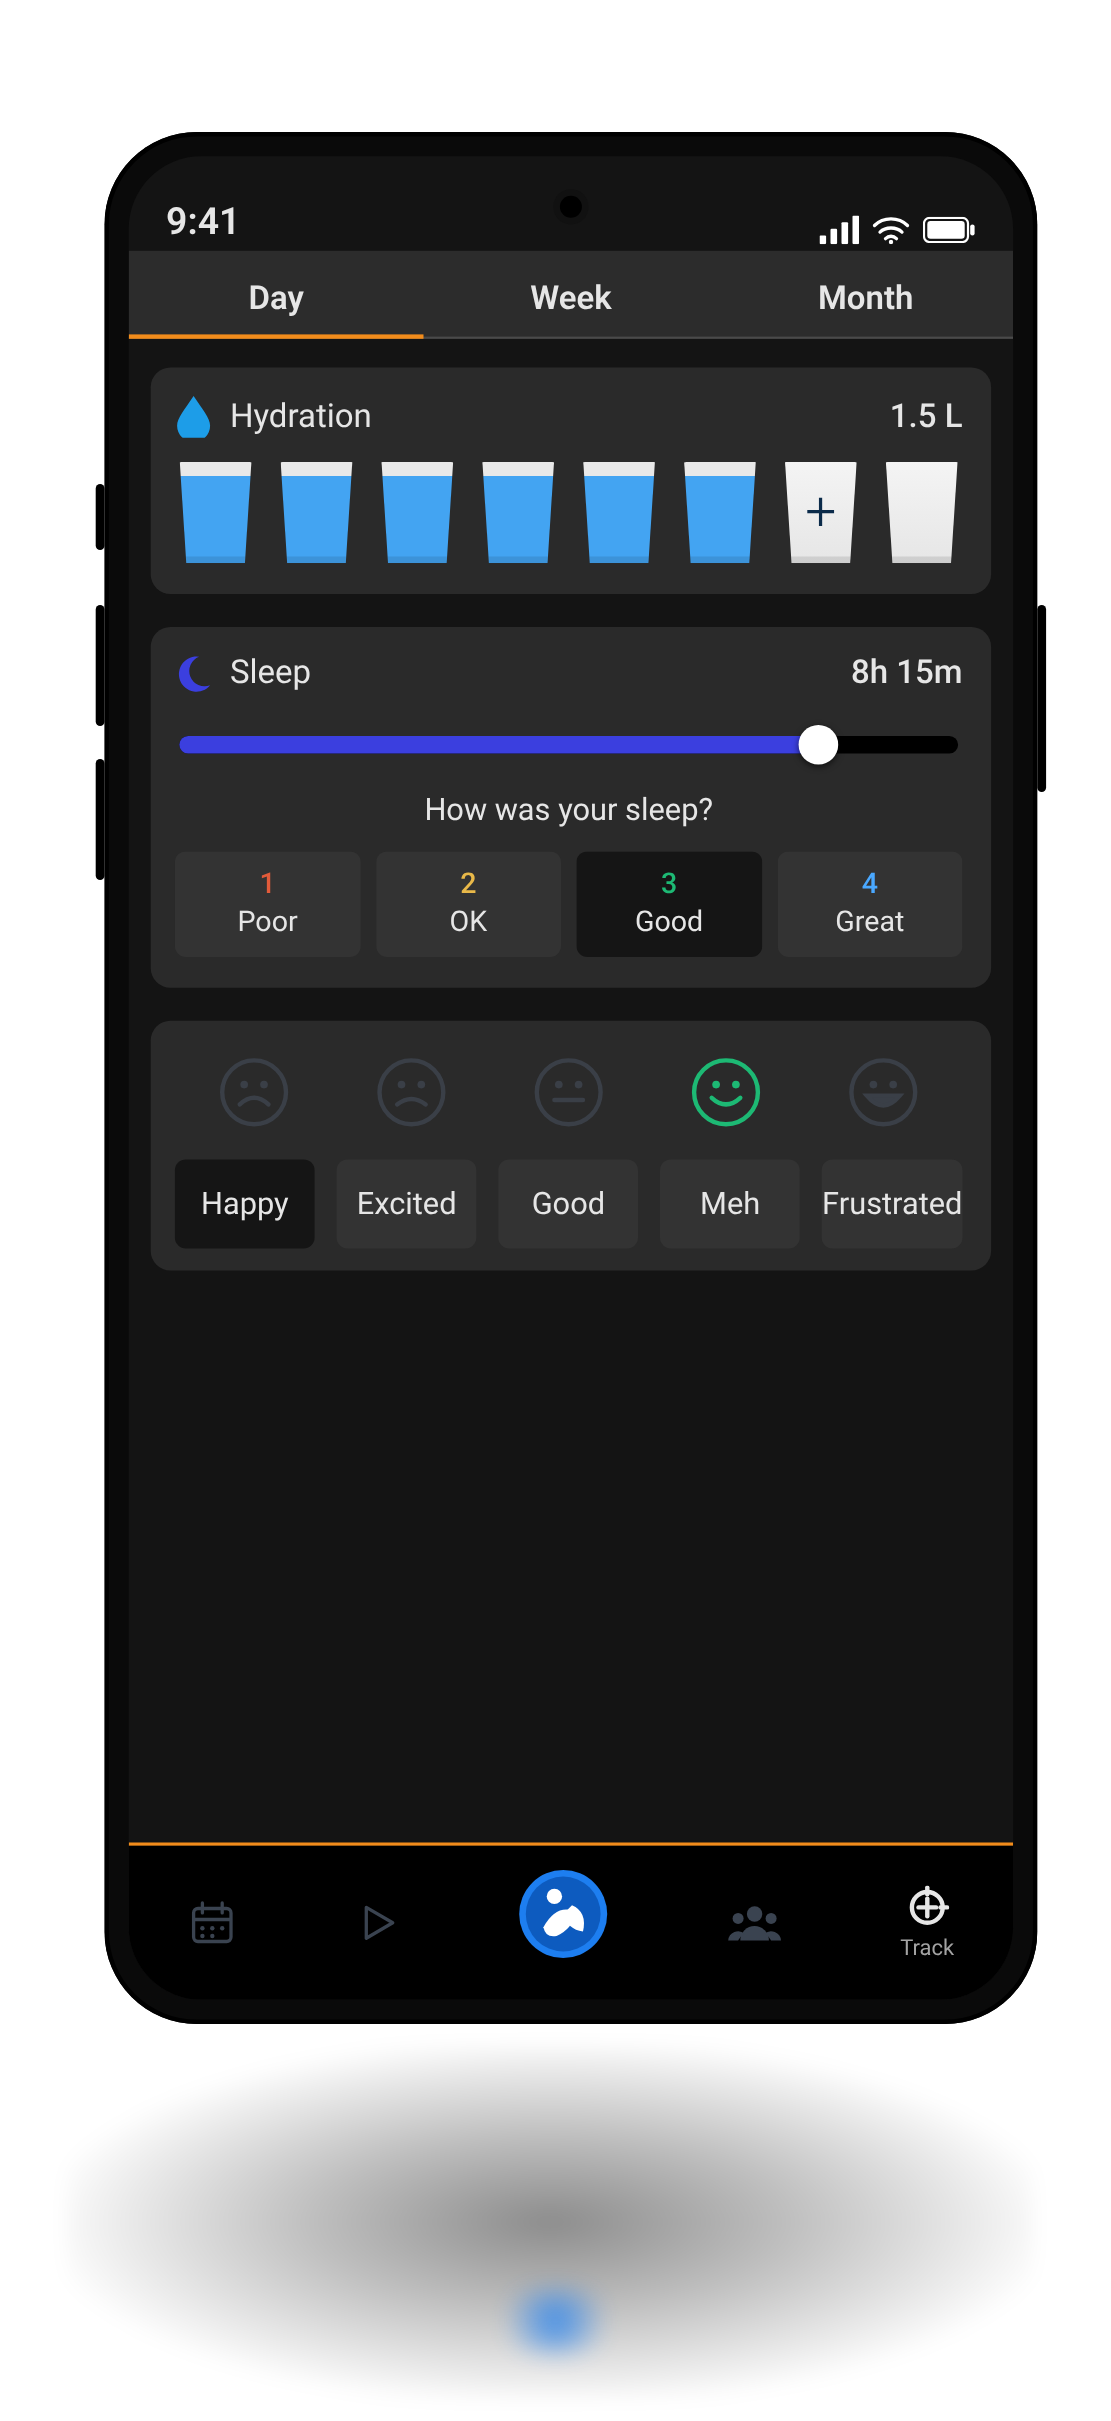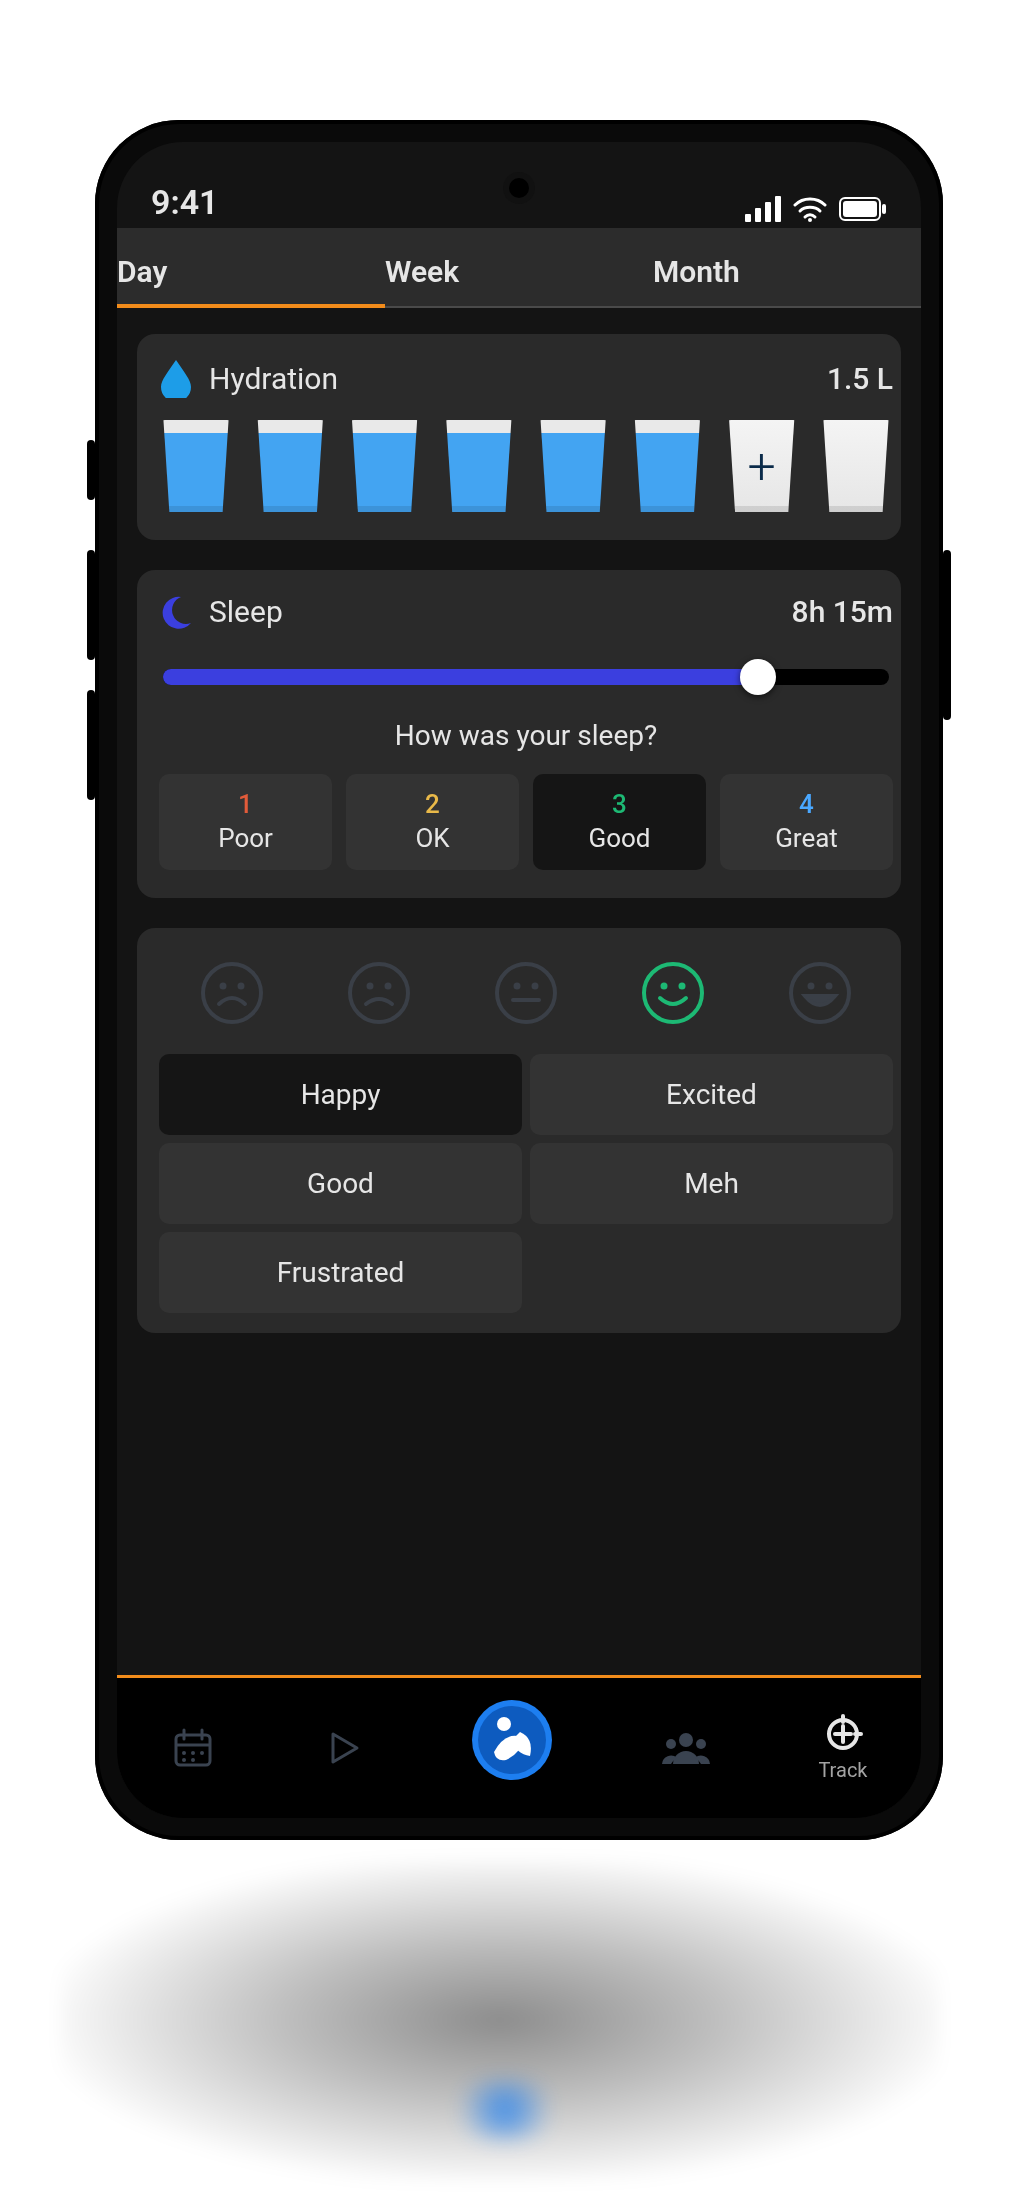--- a/index.html
+++ b/index.html
@@ -49,29 +49,29 @@
     height:80px;display:flex;align-items:flex-end;justify-content:space-between;
     padding:0 34px 6px 34px;font-size:34px;font-weight:600;
   }
   .statusbar .right{display:flex;align-items:center;gap:12px;}
   
   .tabs-wrap{background:#2c2c2c;padding-top:8px;}
   .tabs{
     display:flex;justify-content:space-around;align-items:center;height:70px;
     font-size:30px;font-weight:600;border-bottom:2px solid #4a4a4a;position:relative;
   }
-  .tabs .tab{flex:1;cursor:pointer;}
+  .tabs .tab{flex:1;text-align:center;cursor:pointer;}
   .tabs .underline{position:absolute;left:0;bottom:-2px;height:4px;background:var(--orange);width:33.33%;}
   
   .content{
     flex:1;overflow:hidden;padding:26px 20px 0 20px;display:flex;flex-direction:column;gap:30px;
     border-top:none;
   }
   .card{
-    background:var(--card);border-radius:18px;padding:24px 8px 28px 22px;
+    background:var(--card);border-radius:18px;padding:24px 26px 28px 22px;
   }
   .card-header{
     display:flex;align-items:center;justify-content:space-between;font-size:30px;margin-bottom:22px;
   }
   .card-header .left{display:flex;align-items:center;gap:16px;}
   .card-header .value{font-weight:500;}
   
   .cups{display:flex;justify-content:space-between;gap:6px;}
   .cup{
     width:74px;height:92px;position:relative;cursor:pointer;
@@ -108,21 +108,21 @@
   .rating{
     flex:1;background:var(--chip-bg);border:1px solid transparent;border-radius:10px;
     text-align:center;padding:14px 0 16px 0;cursor:pointer;
   }
   .rating.selected{background:var(--chip-selected);}
   .rating .num{font-size:26px;font-weight:500;display:block;margin-bottom:4px;}
   .rating .lbl{font-size:26px;color:var(--text);}
   
   .faces{display:flex;justify-content:space-around;margin:8px 0 28px 0;}
   .face{width:66px;height:66px;cursor:pointer;}
-  .chip-grid{display:grid;grid-template-columns:repeat(2,1fr);gap:8px;}
+  .chip-grid{display:grid;grid-template-columns:repeat(5,1fr);gap:20px;}
   .chip{
     background:var(--chip-bg);border-radius:10px;text-align:center;padding:24px 0;font-size:28px;cursor:pointer;
   }
   .chip.selected{background:var(--chip-selected);}
   .content-bottom-line{height:3px;background:var(--orange);}
   
   .navbar{
     height:140px;background:#000;display:flex;align-items:center;justify-content:space-around;
   }
   .nav-item{display:flex;flex-direction:column;align-items:center;gap:4px;color:#a3a3a3;cursor:pointer;font-size:20px;}

